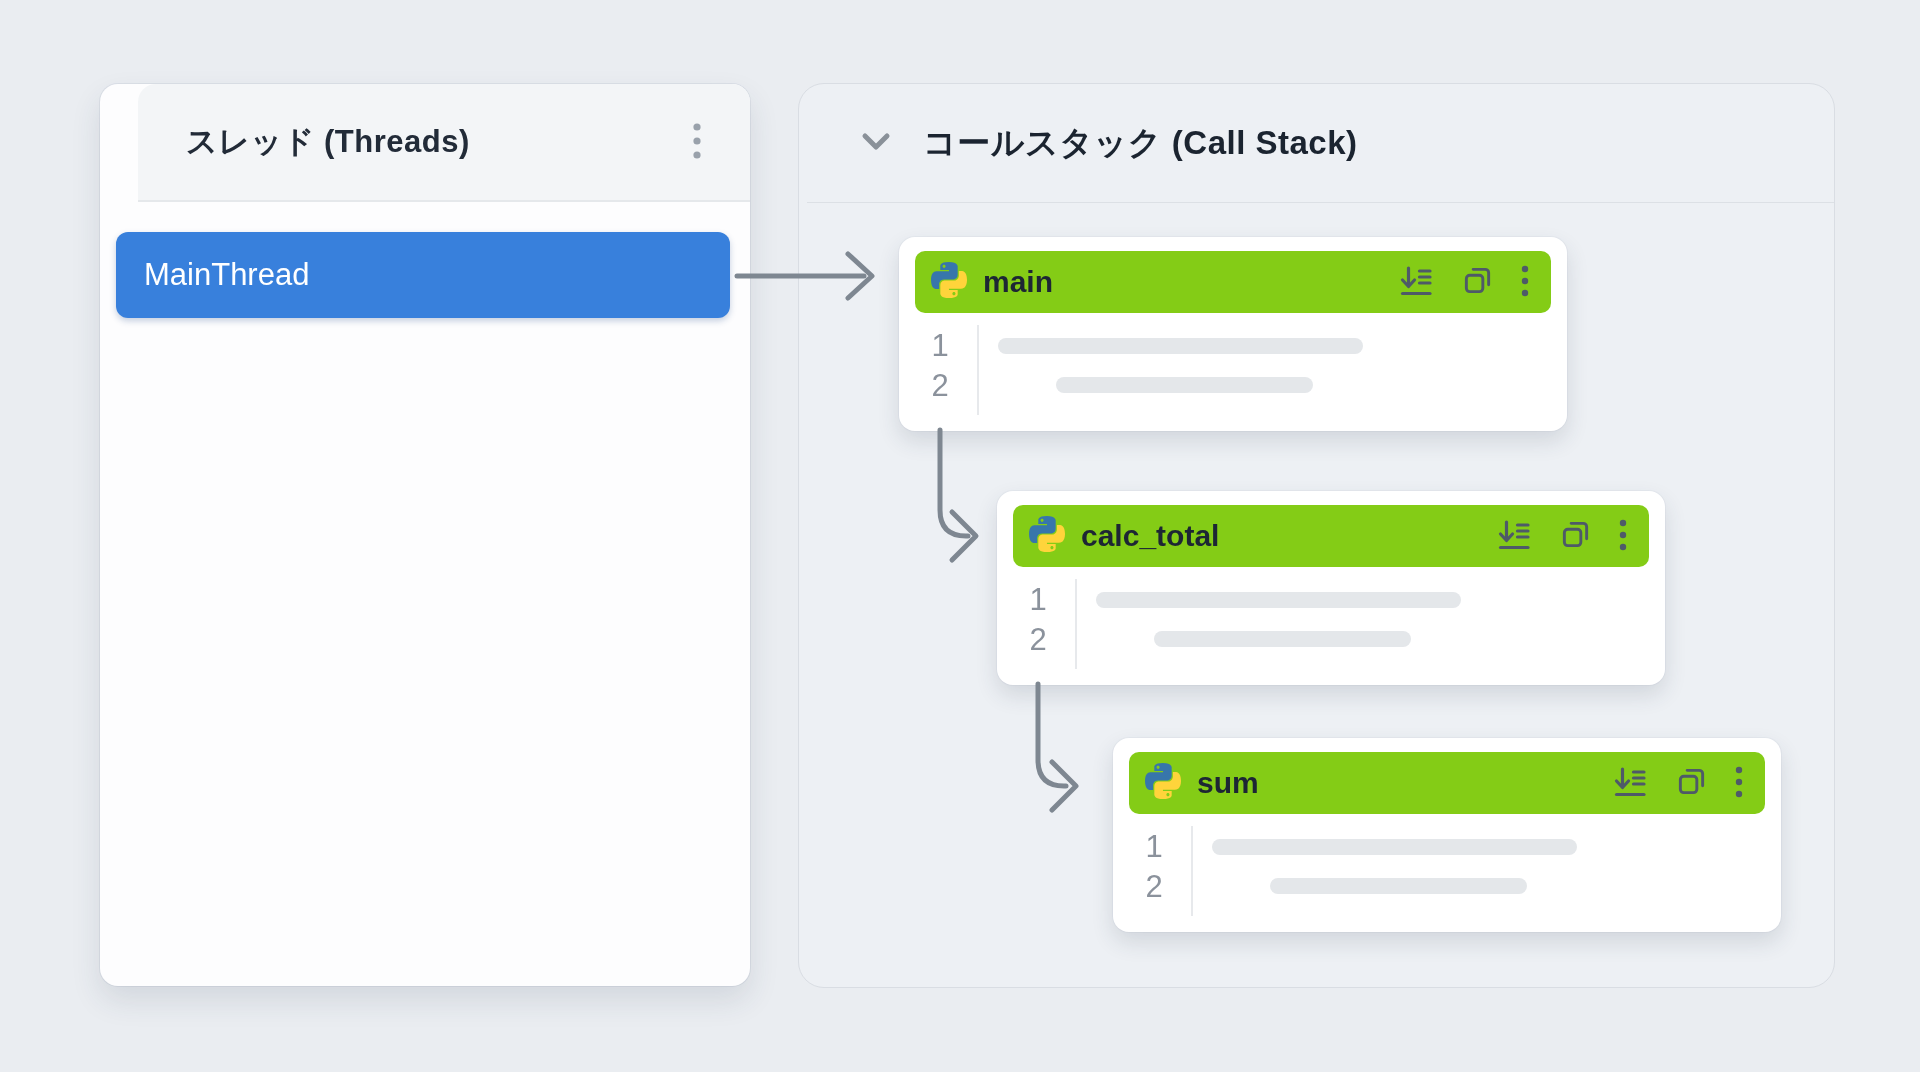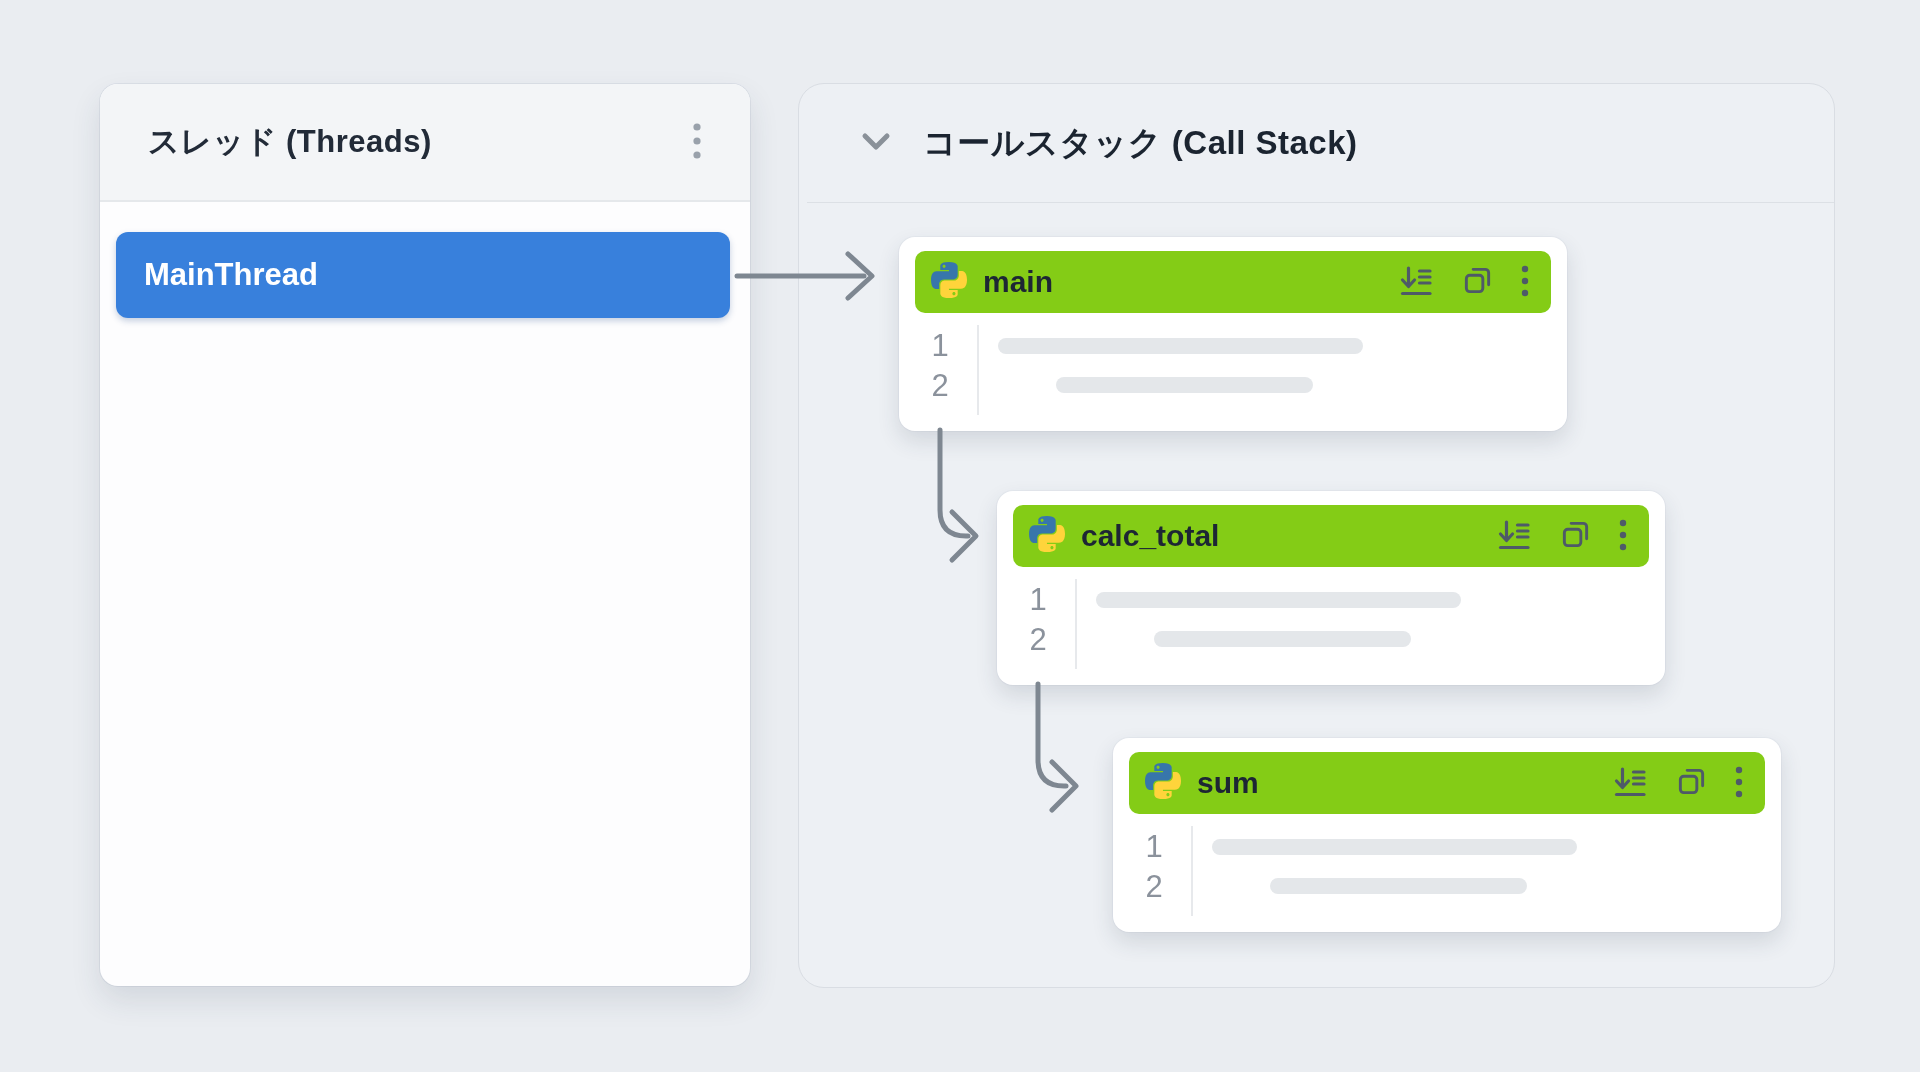--- a/index.html
+++ b/index.html
@@ -17,36 +17,37 @@
     background:#fdfdfe; border-radius:18px;
     box-shadow:0 14px 30px rgba(45,58,80,.12), 0 0 0 1px rgba(208,214,222,.55);
     z-index:2;
   }
   .threads-header {
     height:118px; background:#f3f5f7;
     border-bottom:2px solid #e5e8eb;
     border-radius:18px 18px 0 0;
     display:flex; align-items:center;
     padding:0 42px 0 48px;
+    margin-left:38px;
   }
   .threads-title {
     font-size:31px; font-weight:700; color:#222b38; letter-spacing:.5px;
   }
   .panel-menu-btn {
     margin-left:auto; background:none; border:none; cursor:pointer;
     display:flex; align-items:center; padding:6px;
   }
   .thread-item {
     margin:30px 16px 0 16px; height:86px; width:614px;
     background:#3880dc; border-radius:12px;
     display:flex; align-items:center; padding-left:28px;
     box-shadow:0 3px 6px rgba(31,73,134,.25);
     cursor:pointer;
   }
-  .thread-item-label { color:#ffffff; font-size:31px; font-weight:700; }
+  .thread-item-label { color:#ffffff; font-size:31px; font-weight:400; }
 
   
   .callstack-panel {
     position:absolute; left:798px; top:83px; width:1037px; height:905px;
     background:#edf0f4; border-radius:26px;
     border:1.5px solid #d9dde3;
     z-index:1;
     padding-left:8px;
   }
   .callstack-header {

